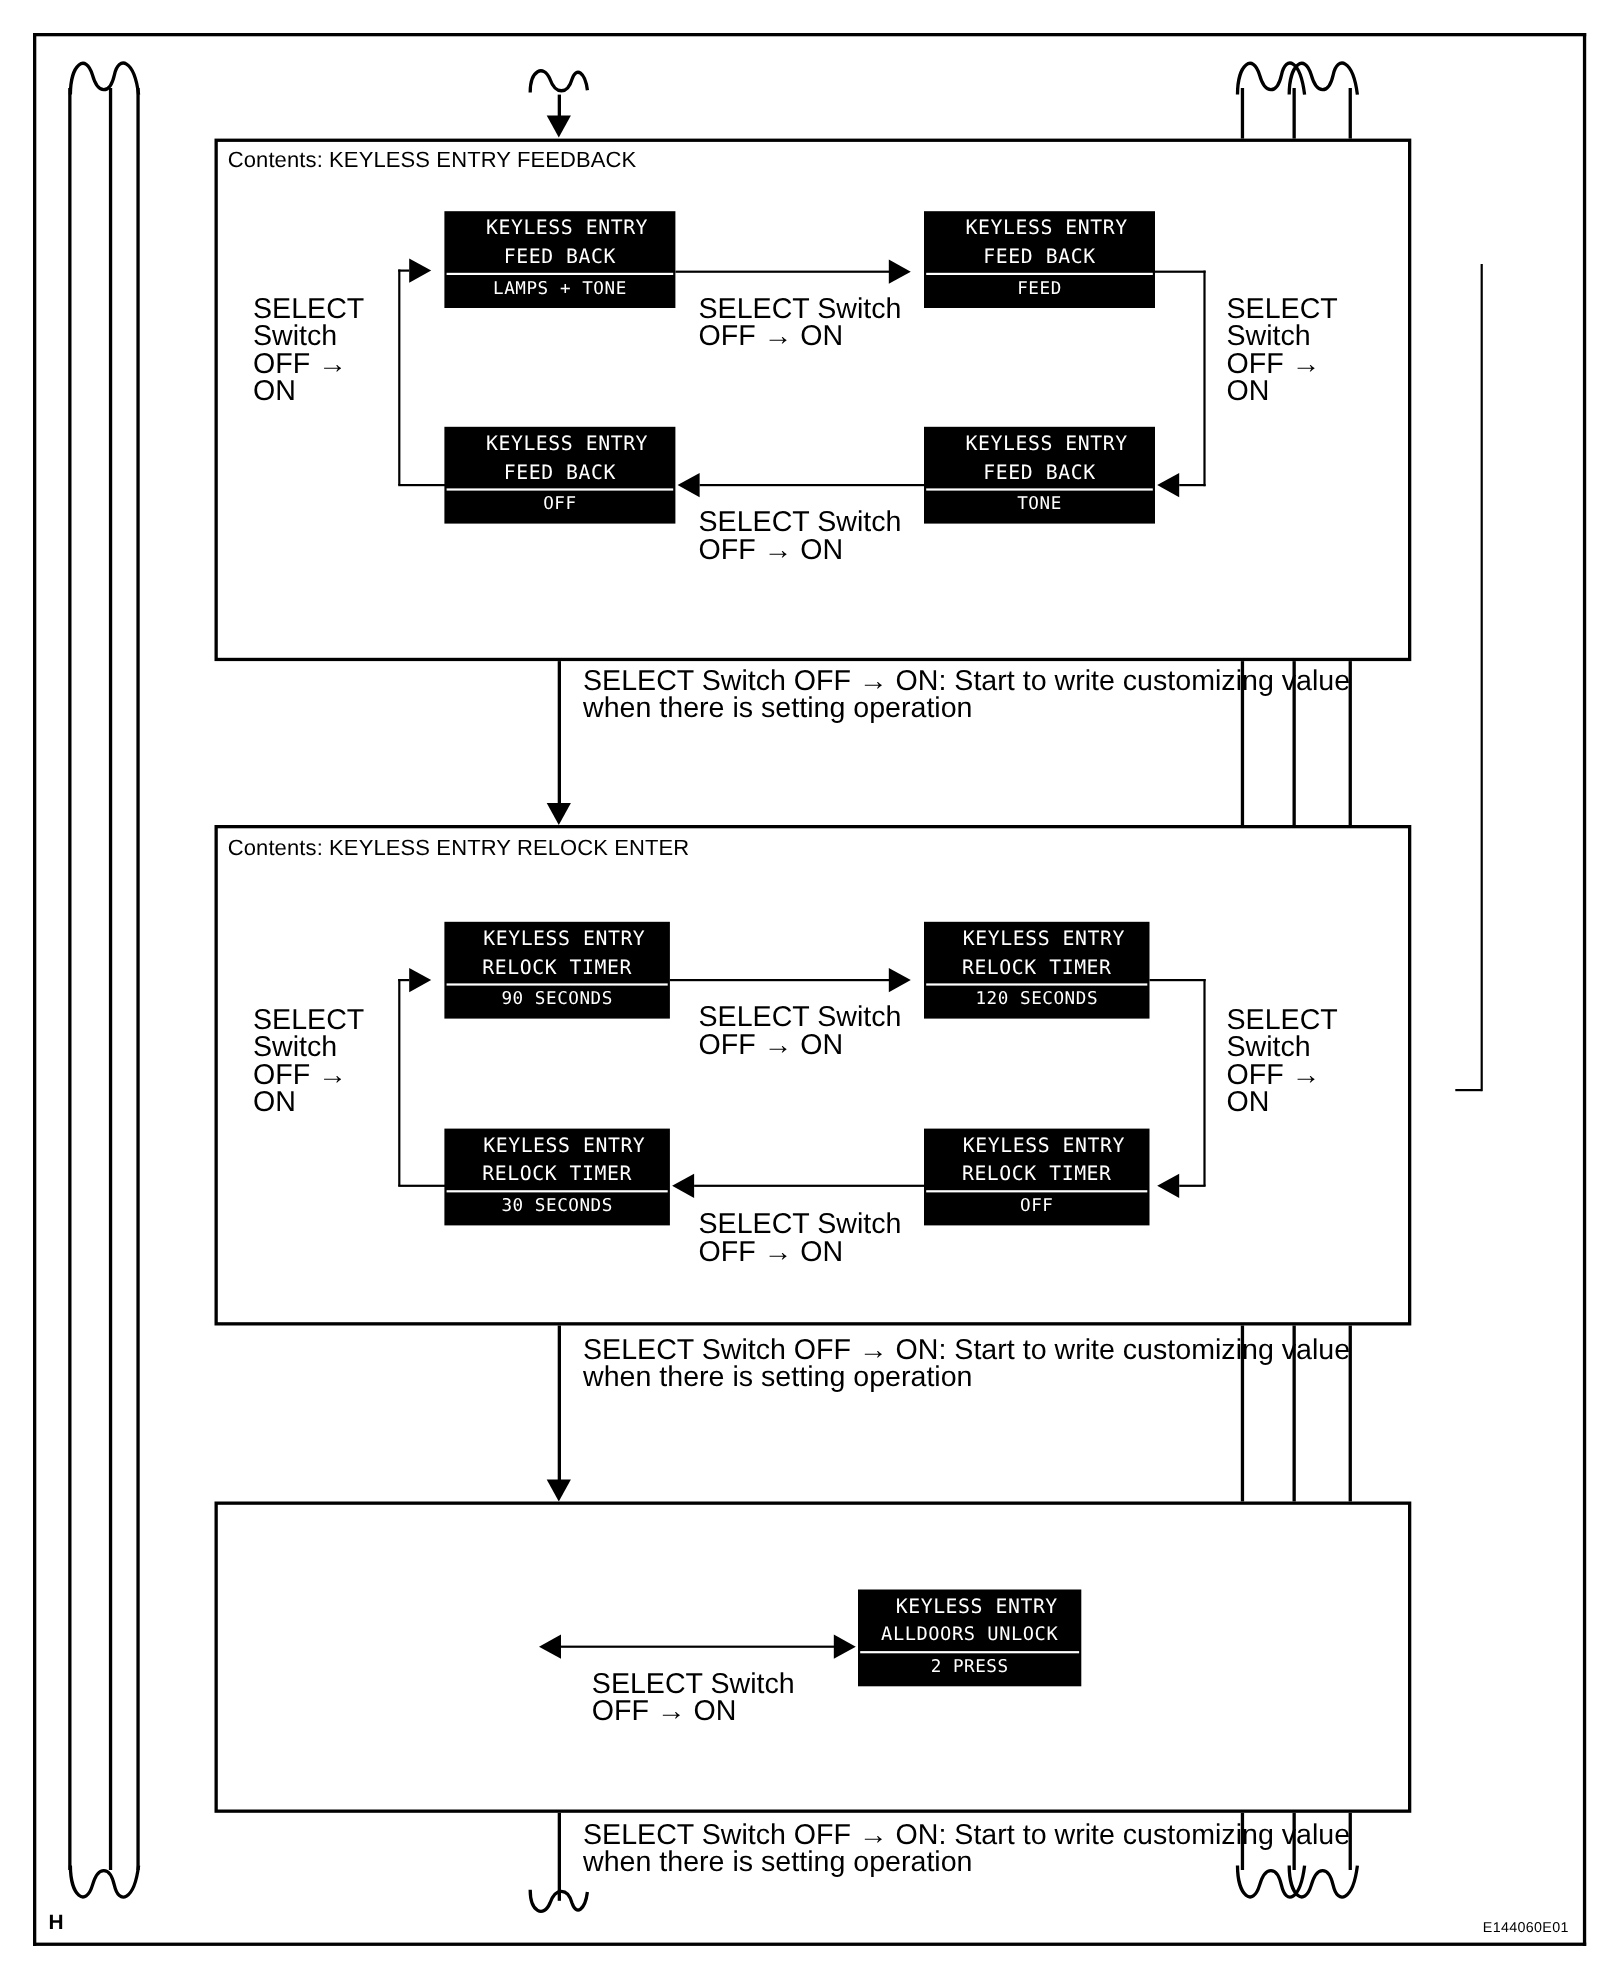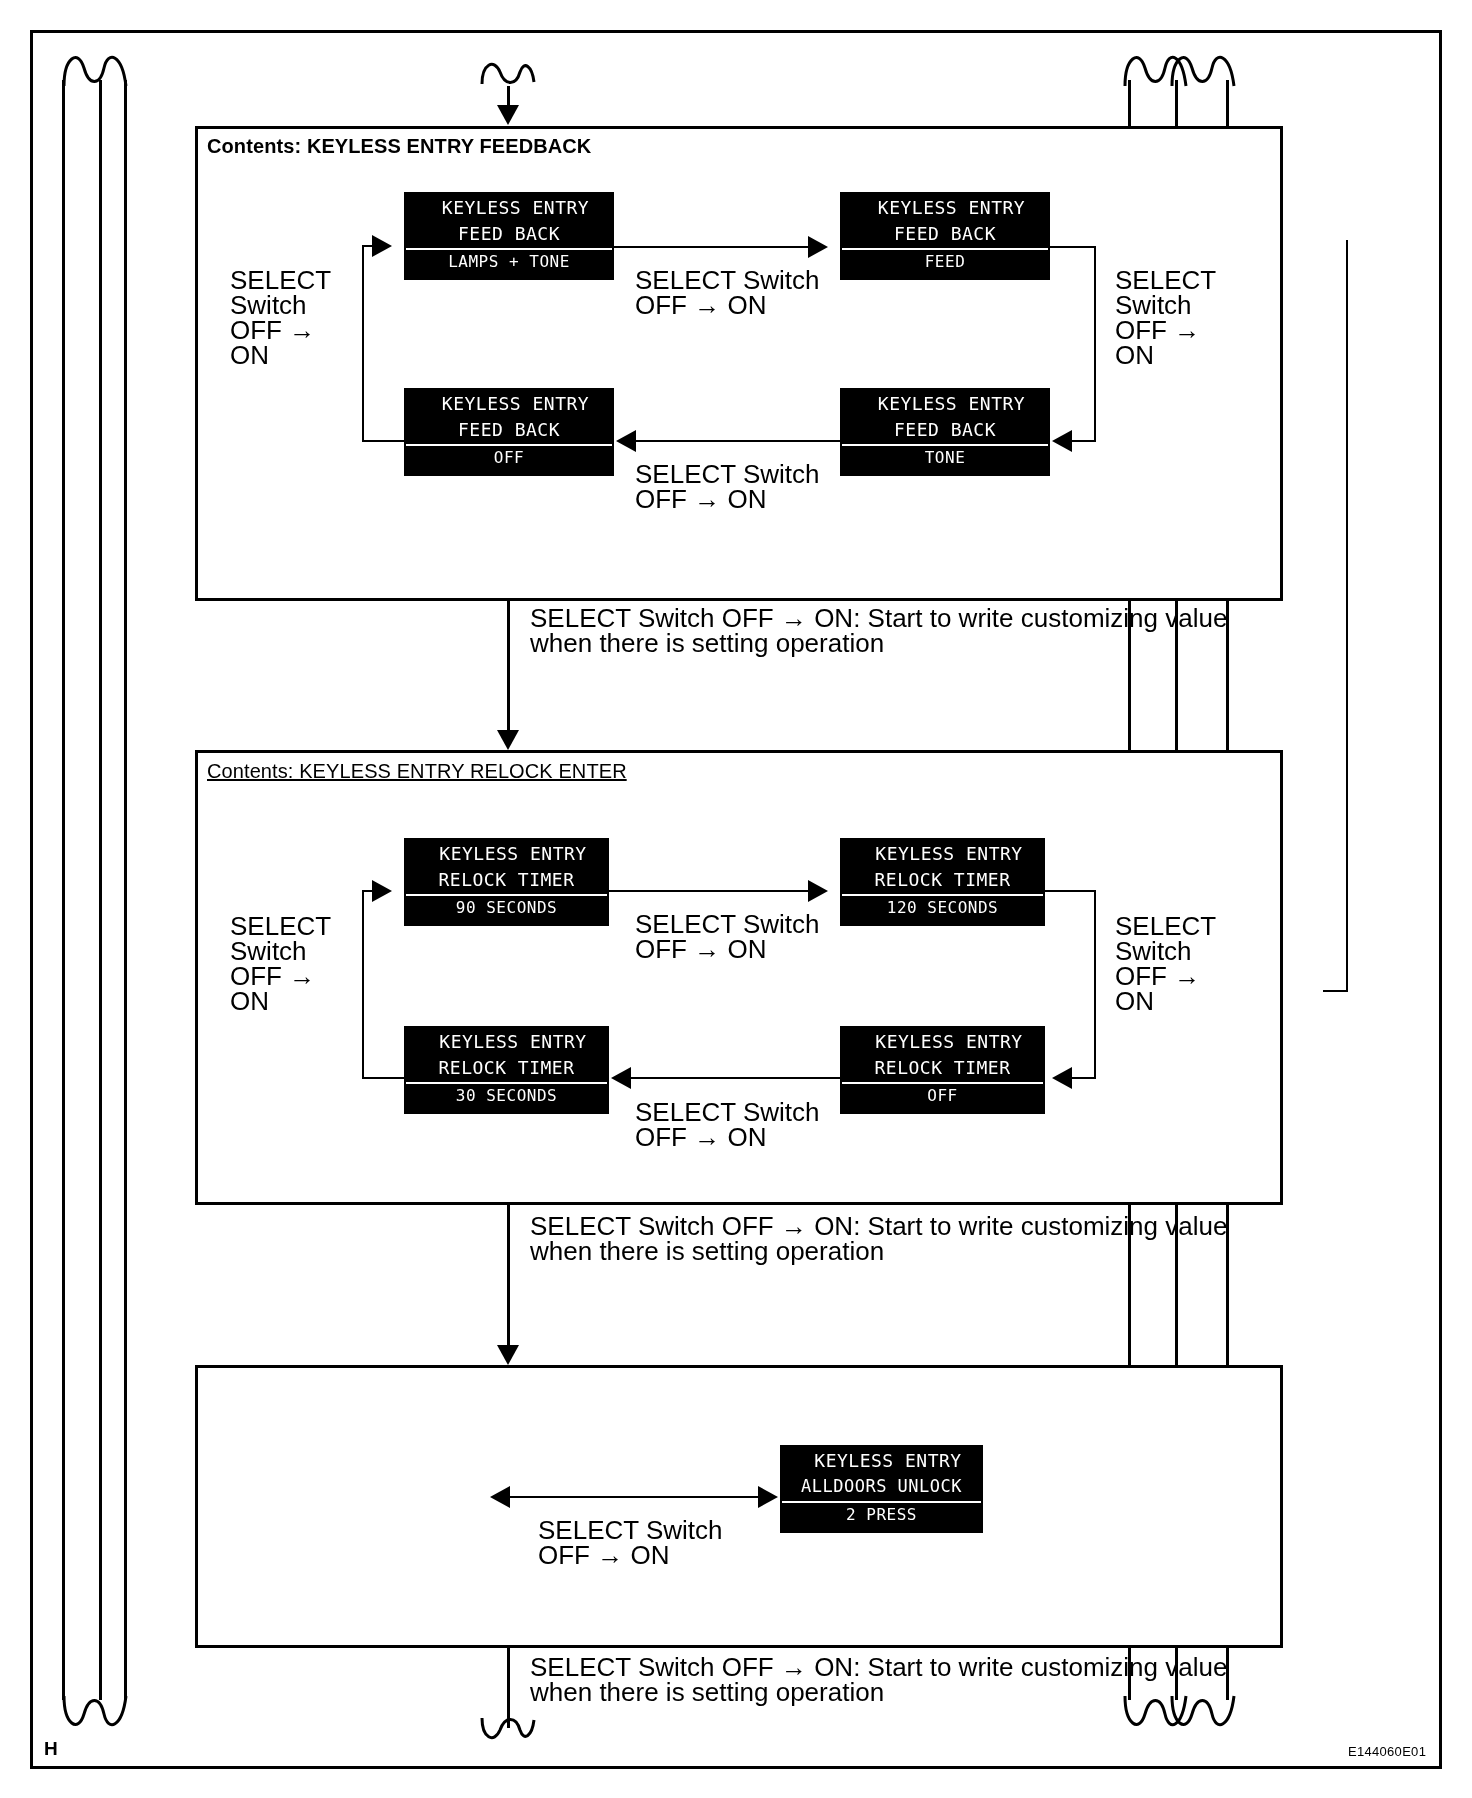--- a/index.html
+++ b/index.html
@@ -87,21 +87,21 @@
     <path d="M4 28 C4 8, 16 2, 22 16 C27 30, 38 30, 42 16 C46 4, 54 10, 56 26" fill="none" stroke="#000" stroke-width="3"></path>
   </svg>
   <svg class="squig" style="left:478px;top:1712px;" width="60" height="34" viewBox="0 0 60 34">
     <path d="M4 6 C4 26, 16 32, 22 18 C27 4, 38 4, 42 18 C46 30, 54 24, 56 8" fill="none" stroke="#000" stroke-width="3"></path>
   </svg>
 
   <div class="ln ln-v3" style="left:507px;top:86px;height:28px;"></div>
   <div class="ar ar-d" style="left:497px;top:105px;"></div>
 
   <div class="frame" style="left:195px;top:126px;width:1088px;height:475px;"></div>
-  <div class="frame-title" style="left:207px;top:135px;font-weight:bold;">Contents: KEYLESS ENTRY FEEDBACK</div>
+  <div class="frame-title" style="left:207px;top:135px;">Contents: KEYLESS ENTRY FEEDBACK</div>
 
   <div class="lcd" style="left:404px;top:192px;width:210px;height:88px;">
     <div class="l1">KEYLESS ENTRY</div>
     <div class="l2">FEED  BACK</div>
     <div class="sep"></div>
     <div class="l3">LAMPS   + TONE</div>
   </div>
 
   <div class="lcd" style="left:840px;top:192px;width:210px;height:88px;">
     <div class="l1">KEYLESS ENTRY</div>
@@ -152,21 +152,21 @@
 ON</div>
   <div class="txt" style="left:635px;top:462px;">SELECT Switch
 OFF → ON</div>
 
   <div class="ln ln-v3" style="left:507px;top:601px;height:140px;"></div>
   <div class="ar ar-d" style="left:497px;top:730px;"></div>
   <div class="txt" style="left:530px;top:606px;">SELECT Switch OFF → ON: Start to write customizing value
 when there is setting operation</div>
 
   <div class="frame" style="left:195px;top:750px;width:1088px;height:455px;"></div>
-  <div class="frame-title" style="left:207px;top:760px;text-decoration:underline;">Contents: KEYLESS ENTRY RELOCK ENTER</div>
+  <div class="frame-title" style="left:207px;top:760px;">Contents: KEYLESS ENTRY RELOCK ENTER</div>
 
   <div class="lcd" style="left:404px;top:838px;width:205px;height:88px;">
     <div class="l1">KEYLESS ENTRY</div>
     <div class="l2">RELOCK TIMER</div>
     <div class="sep"></div>
     <div class="l3">90  SECONDS</div>
   </div>
 
   <div class="lcd" style="left:840px;top:838px;width:205px;height:88px;">
     <div class="l1">KEYLESS ENTRY</div>

